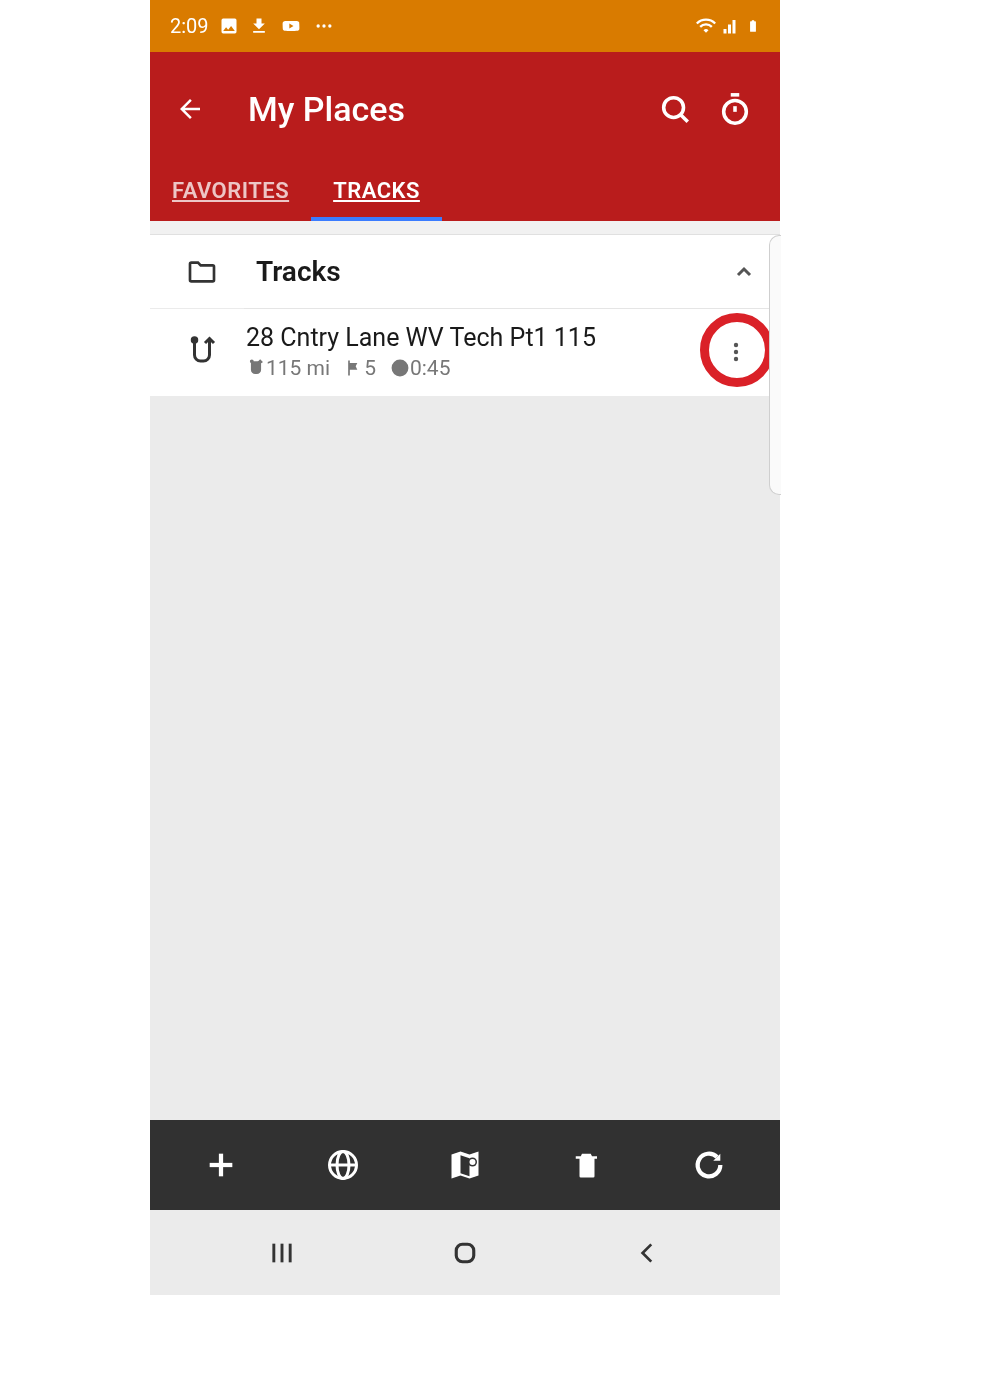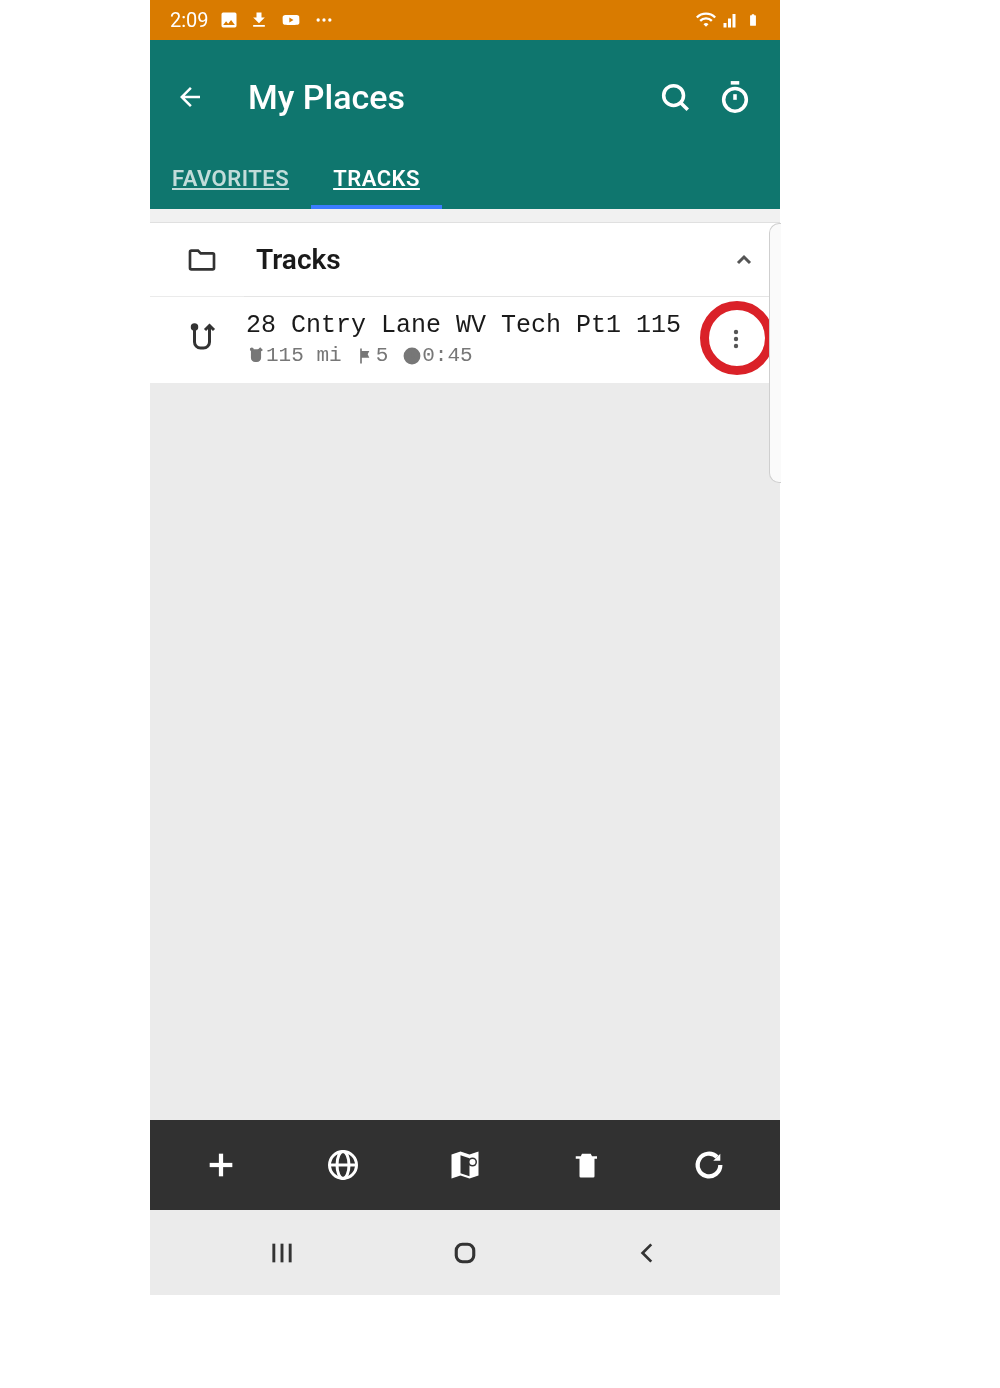--- a/index.html
+++ b/index.html
@@ -15,21 +15,21 @@
       position: absolute;
       left: 150px;
       top: 0;
       width: 630px;
       height: 1295px;
       background: #ebebeb;
       display: flex;
       flex-direction: column;
     }
     .status-bar {
-      height: 40px;
+      height: 52px;
       background: #d97b00;
       display: flex;
       align-items: center;
       justify-content: space-between;
       padding: 0 20px;
       color: #ffffff;
       font-size: 20px;
     }
     .status-left {
       display: flex;
@@ -40,21 +40,21 @@
       display: flex;
       align-items: center;
       gap: 6px;
     }
     .status-icon {
       width: 20px;
       height: 20px;
       fill: #ffffff;
     }
     .app-header {
-      background: #0f766e;
+      background: #b91c1c;
       color: #ffffff;
       padding-top: 20px;
     }
     .header-row {
       display: flex;
       align-items: center;
       padding: 12px 20px 28px 20px;
     }
     .back-btn {
       width: 40px;
@@ -133,21 +133,20 @@
       height: 1px;
       background: #e5e5e5;
       margin-left: 94px;
     }
     .track-row {
       background: #ffffff;
       display: flex;
       padding: 14px 24px 16px 30px;
       align-items: center;
       position: relative;
-      font-family: Liberation Mono, monospace;
     }
     .track-icon-wrap {
       width: 44px;
       display: flex;
       justify-content: center;
       align-items: center;
     }
     .track-info {
       margin-left: 22px;
       flex: 1;

